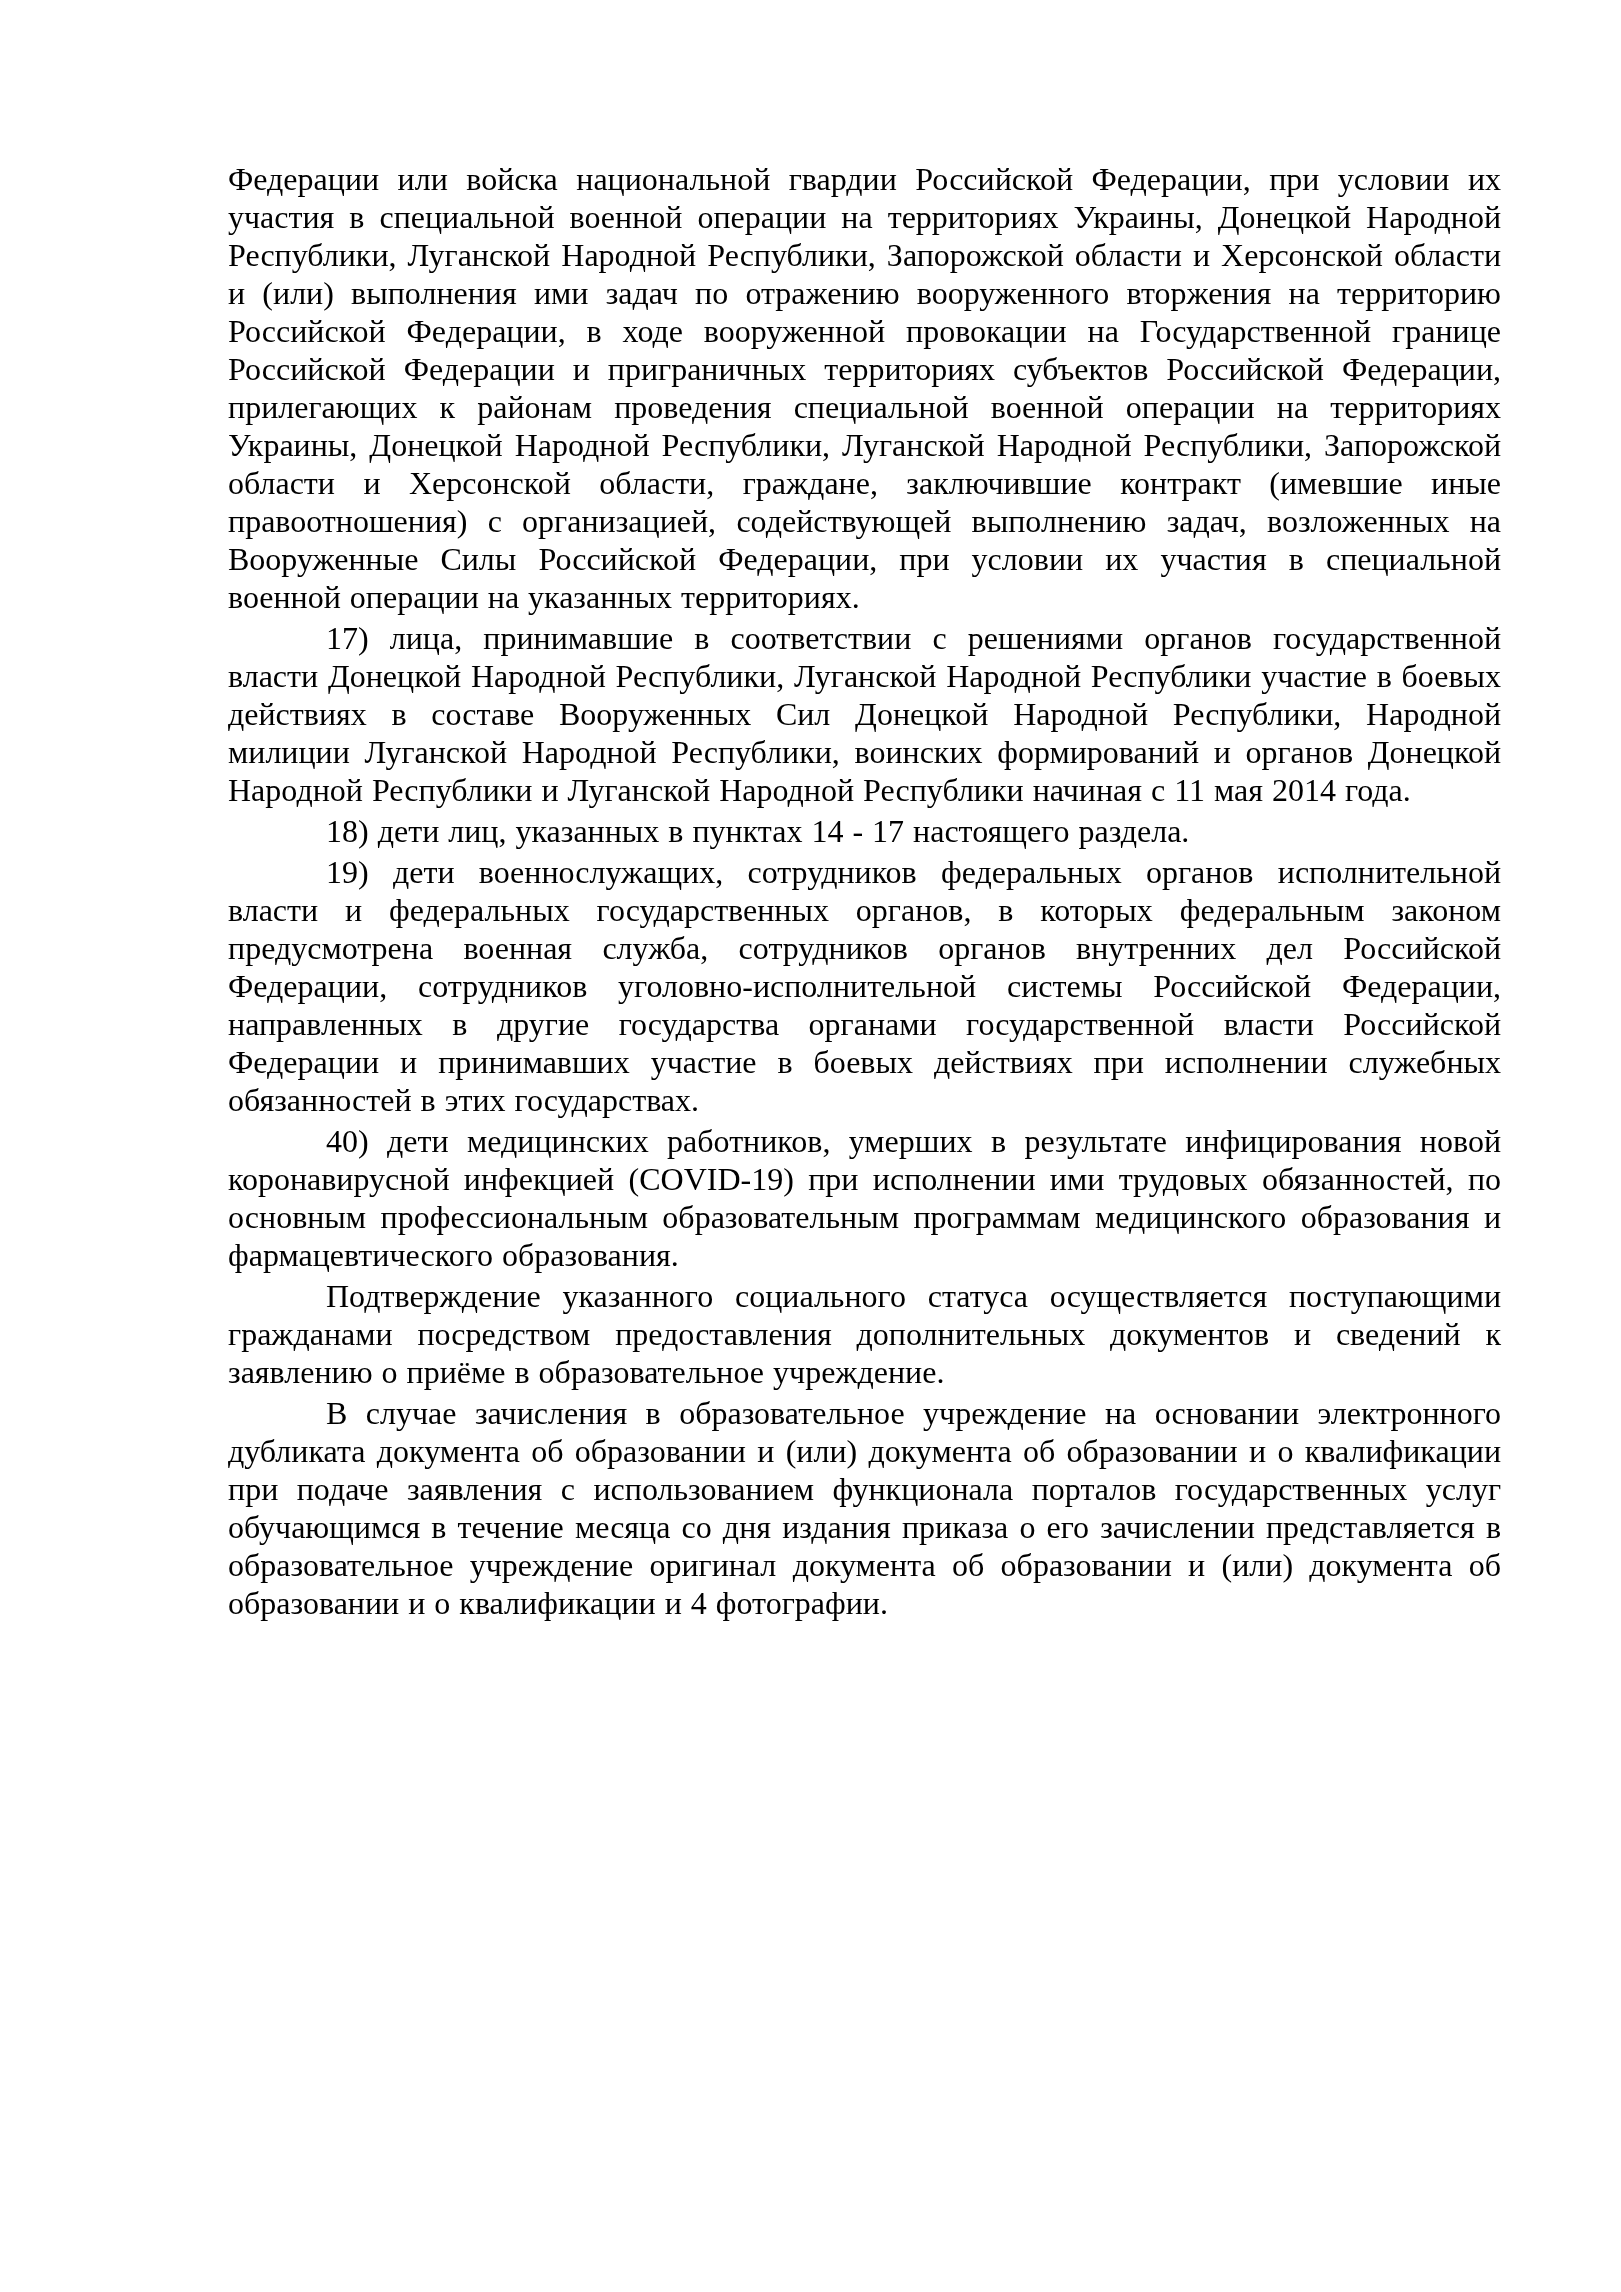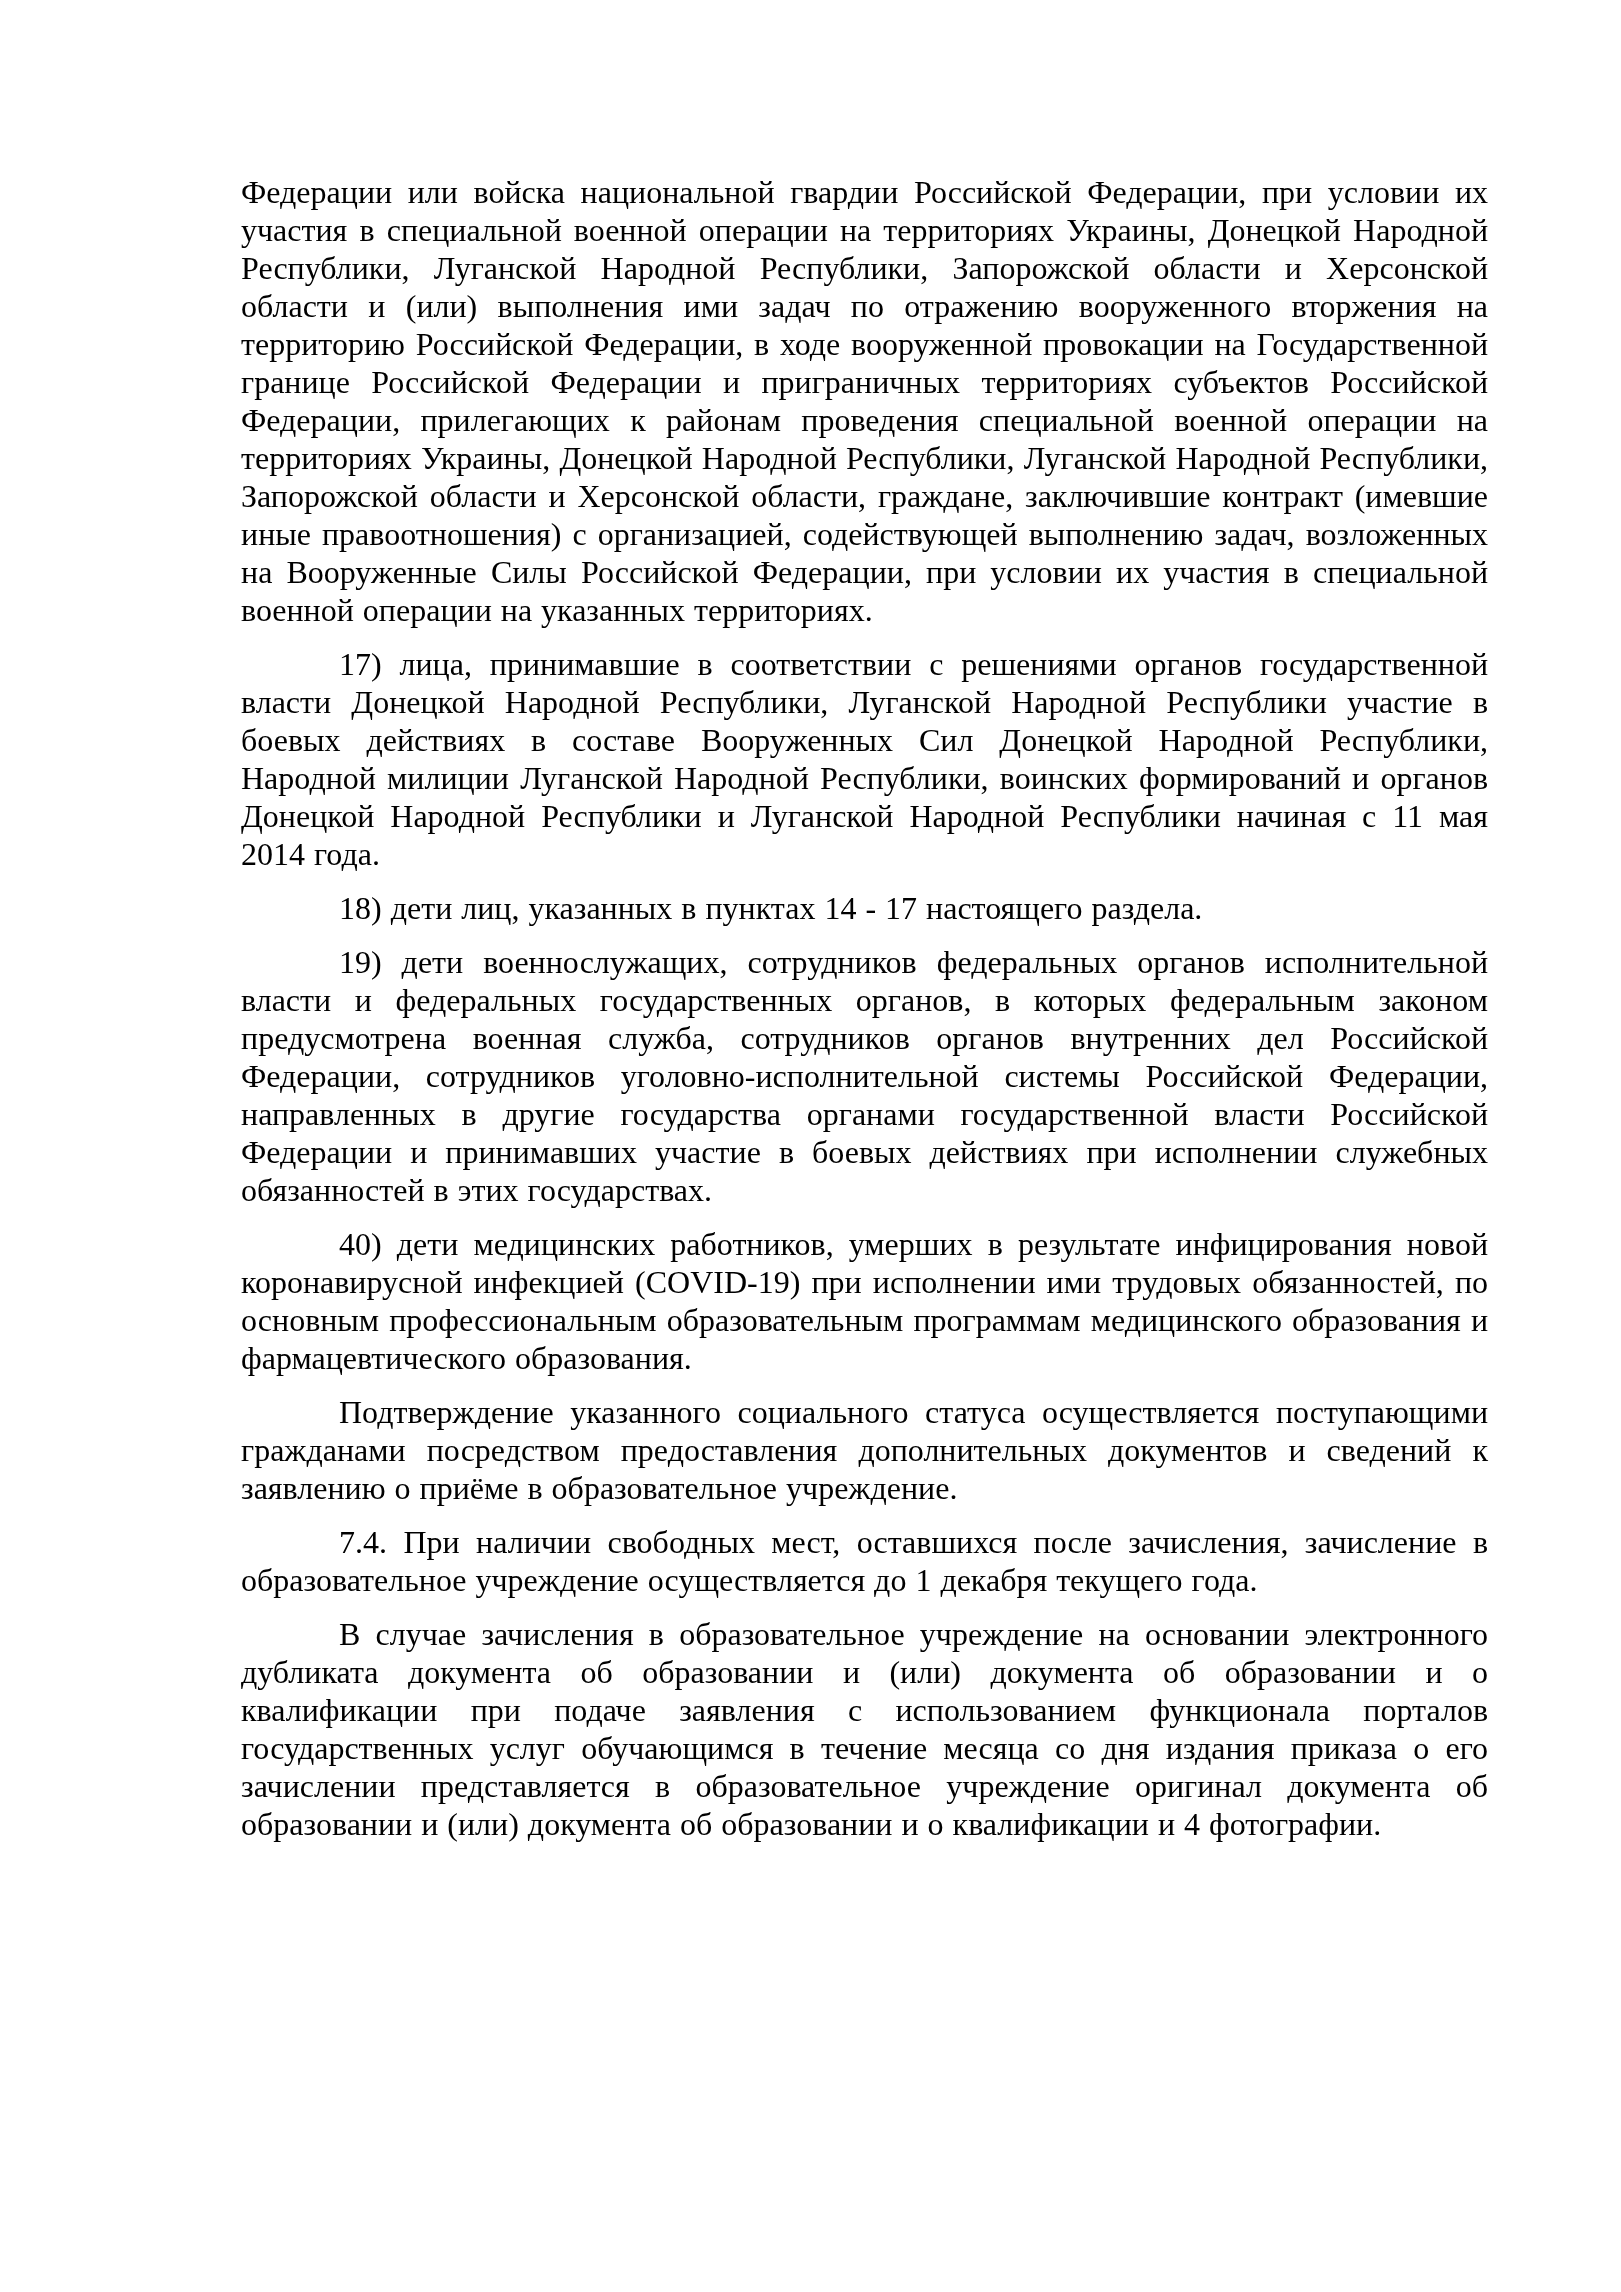--- a/index.html
+++ b/index.html
@@ -19,38 +19,37 @@
     overflow: hidden;
   }
   .content {
     font-family: "Liberation Serif", "DejaVu Serif", serif;
     font-size: 32px;
     line-height: 38px;
     color: #000000;
     letter-spacing: 0;
   }
   .para {
-    margin: 16px;
+    margin: 3px;
     padding: 0;
     text-align: justify;
     text-indent: 98px;
     word-spacing: 1px;
   }
   .para.no-indent {
     text-indent: 0;
   }
 </style>
 </head>
 <body>
 
 <div class="page">
   <div class="content">
     <p class="para no-indent">Федерации или войска национальной гвардии Российской Федерации, при условии их участия в специальной военной операции на территориях Украины, Донецкой Народной Республики, Луганской Народной Республики, Запорожской области и Херсонской области и (или) выполнения ими задач по отражению вооруженного вторжения на территорию Российской Федерации, в ходе вооруженной провокации на Государственной границе Российской Федерации и приграничных территориях субъектов Российской Федерации, прилегающих к районам проведения специальной военной операции на территориях Украины, Донецкой Народной Республики, Луганской Народной Республики, Запорожской области и Херсонской области, граждане, заключившие контракт (имевшие иные правоотношения) с организацией, содействующей выполнению задач, возложенных на Вооруженные Силы Российской Федерации, при условии их участия в специальной военной операции на указанных территориях.</p>
     <p class="para">17) лица, принимавшие в соответствии с решениями органов государственной власти Донецкой Народной Республики, Луганской Народной Республики участие в боевых действиях в составе Вооруженных Сил Донецкой Народной Республики, Народной милиции Луганской Народной Республики, воинских формирований и органов Донецкой Народной Республики и Луганской Народной Республики начиная с 11 мая 2014 года.</p>
     <p class="para">18) дети лиц, указанных в пунктах 14 - 17 настоящего раздела.</p>
     <p class="para">19) дети военнослужащих, сотрудников федеральных органов исполнительной власти и федеральных государственных органов, в которых федеральным законом предусмотрена военная служба, сотрудников органов внутренних дел Российской Федерации, сотрудников уголовно-исполнительной системы Российской Федерации, направленных в другие государства органами государственной власти Российской Федерации и принимавших участие в боевых действиях при исполнении служебных обязанностей в этих государствах.</p>
     <p class="para">40) дети медицинских работников, умерших в результате инфицирования новой коронавирусной инфекцией (COVID-19) при исполнении ими трудовых обязанностей, по основным профессиональным образовательным программам медицинского образования и фармацевтического образования.</p>
     <p class="para">Подтверждение указанного социального статуса осуществляется поступающими гражданами посредством предоставления дополнительных документов и сведений к заявлению о приёме в образовательное учреждение.</p>
-    <p class="para">7.4. При наличии свободных мест, оставшихся после зачисления, зачисление в образовательное учреждение осуществляется до 1 декабря текущего года.</p>
     <p class="para">В случае зачисления в образовательное учреждение на основании электронного дубликата документа об образовании и (или) документа об образовании и о квалификации при подаче заявления с использованием функционала порталов государственных услуг обучающимся в течение месяца со дня издания приказа о его зачислении  представляется в образовательное учреждение оригинал документа об образовании и (или) документа об образовании и о квалификации и 4 фотографии.</p>
   </div>
 </div>
 
 
 </body></html>

